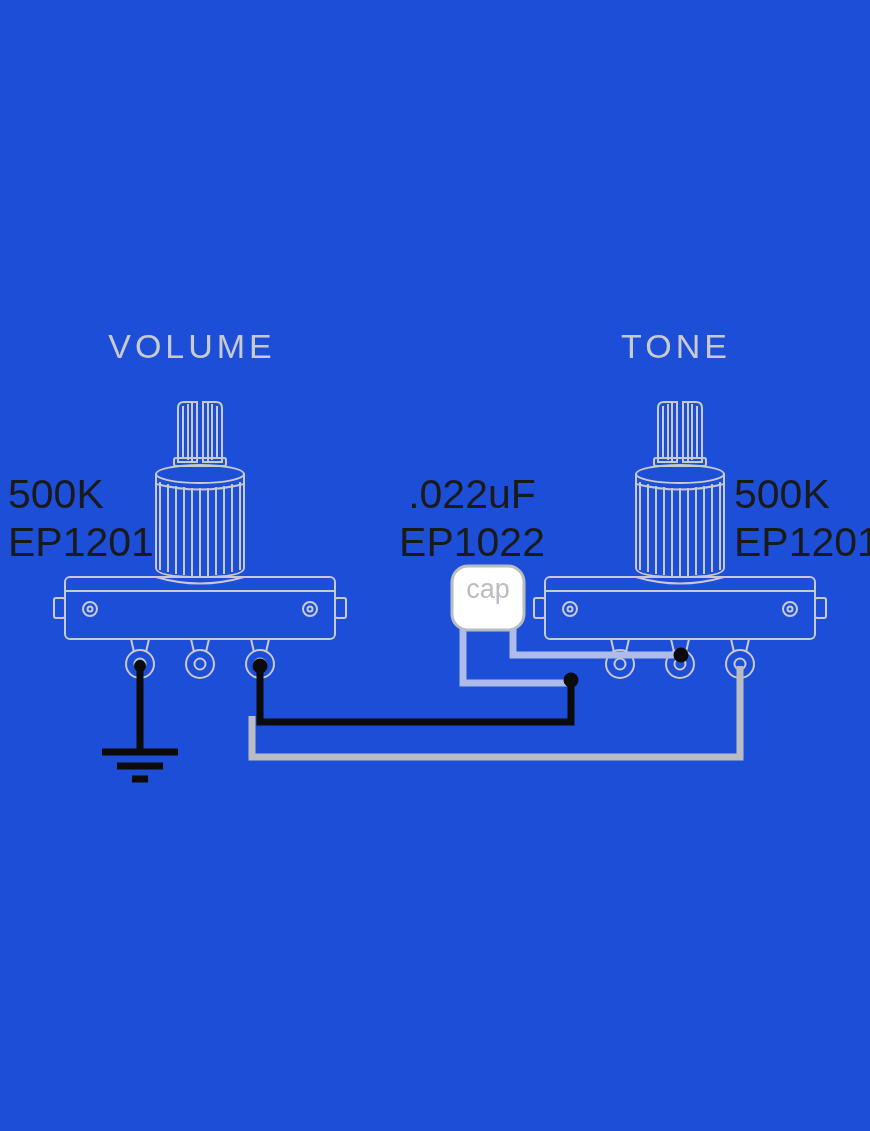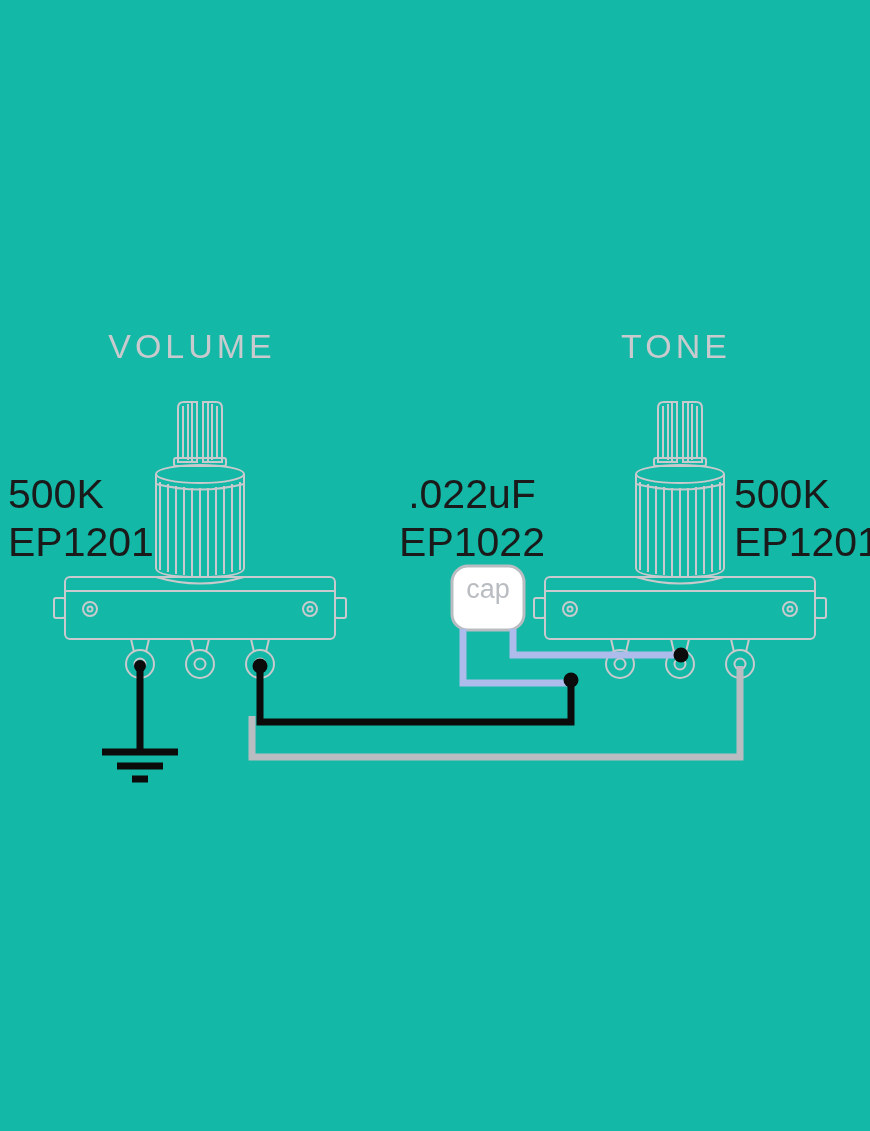--- a/index.html
+++ b/index.html
@@ -8,21 +8,21 @@
     background: #ffffff;
     width: 870px;
     height: 1131px;
     overflow: hidden;
     font-family: "Liberation Sans", sans-serif;
   }
   .diagram-stage {
     position: relative;
     width: 870px;
     height: 1131px;
-    background: #14b8a6;
+    background: #1d4ed8;
   }
   svg { display: block; }
   .pot-outline { stroke: #c8cacd; }
   .section-title {
     font-family: "Liberation Sans", sans-serif;
     font-size: 34px;
     letter-spacing: 4px;
     fill: #c8cacd;
   }
   .part-label {

